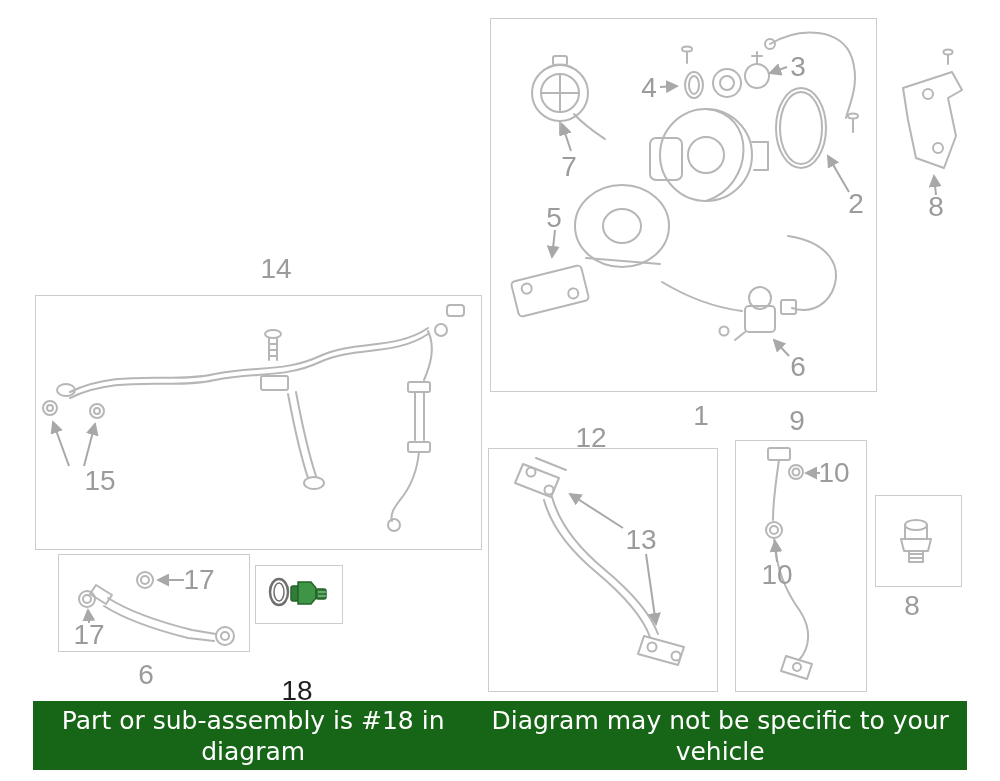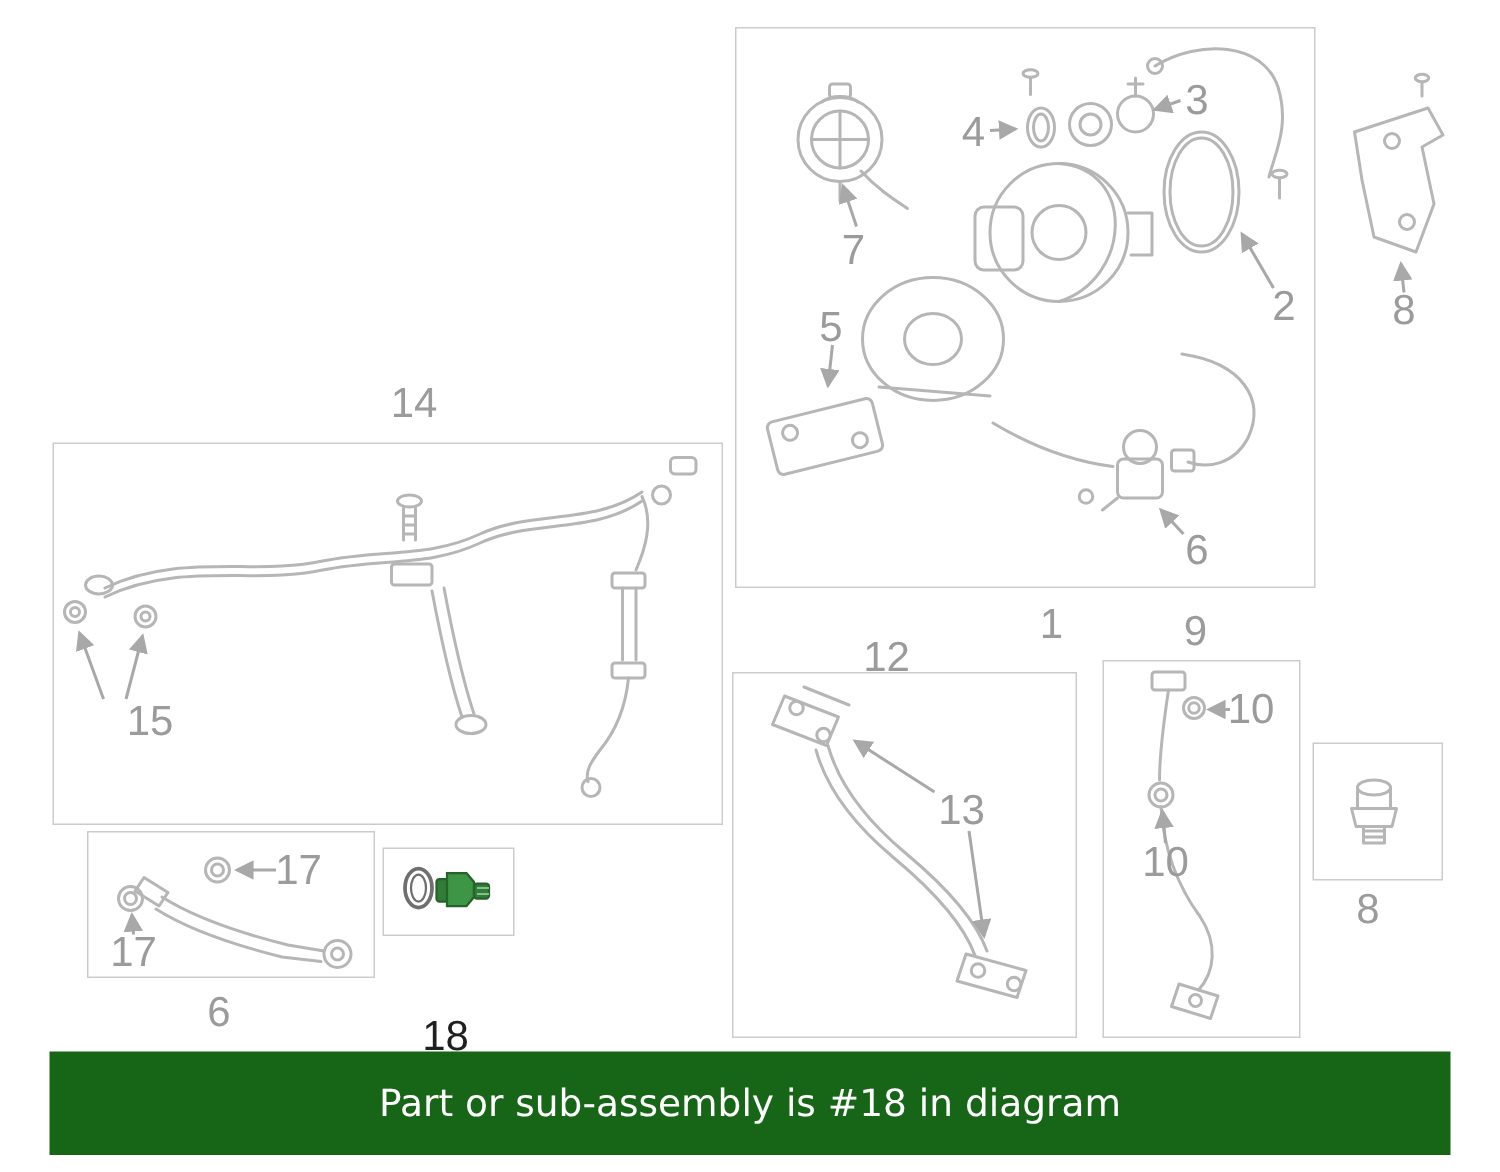--- a/index.html
+++ b/index.html
@@ -224,15 +224,16 @@
   <div class="callout" style="left:89px;  top:635px;">17</div>
   <div class="callout" style="left:146px; top:675px;">6</div>
   <div class="callout dark" style="left:297px; top:656px;">18</div>
   <div class="callout" style="left:641px; top:540px;">13</div>
   <div class="callout" style="left:834px; top:473px;">10</div>
   <div class="callout" style="left:777px; top:575px;">10</div>
   <div class="callout" style="left:912px; top:606px;">8</div>
 
   <div class="banner">
     <div>Part or sub-assembly is #18 in diagram</div>
+    <div>Diagram may not be specific to your vehicle</div>
   </div>
 
 </div>
 
 </body></html>

